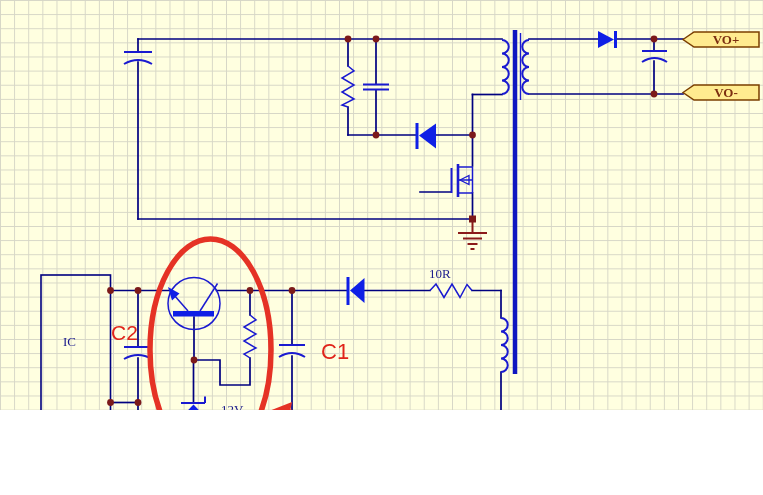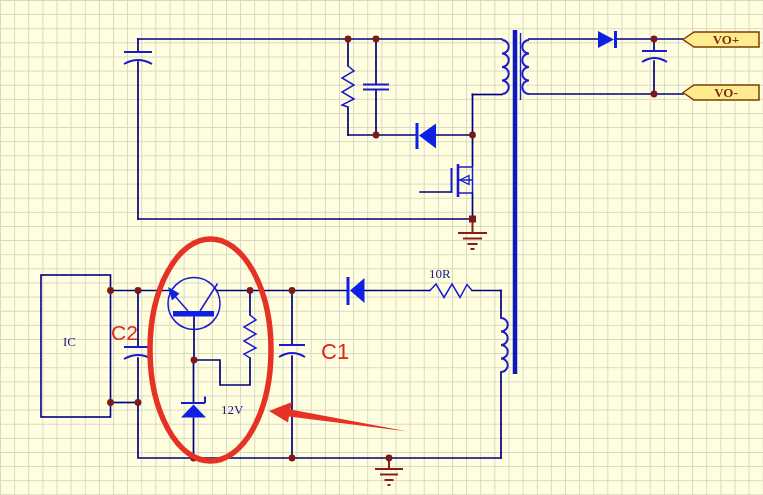--- a/index.html
+++ b/index.html
@@ -1,19 +1,19 @@
 <!DOCTYPE html>
 <html><head>
 <meta charset="utf-8">
 <style>
   html,body{margin:0;padding:0;}
   body{font-family:"Liberation Sans",sans-serif;}
   .board{
     position:relative;
-    width:763px;height:495px;
+    width:763px;height:410px;
     background-color:#FFFFE0;
     background-image:
       linear-gradient(to right,#D6D6C6 1px,transparent 1px),
       linear-gradient(to bottom,#D6D6C6 1px,transparent 1px);
     background-size:14.13px 14.13px;
     overflow:hidden;
   }
   svg{position:absolute;left:0;top:0;}
   .wire{stroke:#000080;stroke-width:1.7;fill:none;stroke-linecap:square;}
   .comp{stroke:#1A1AD0;stroke-width:2;fill:none;}

